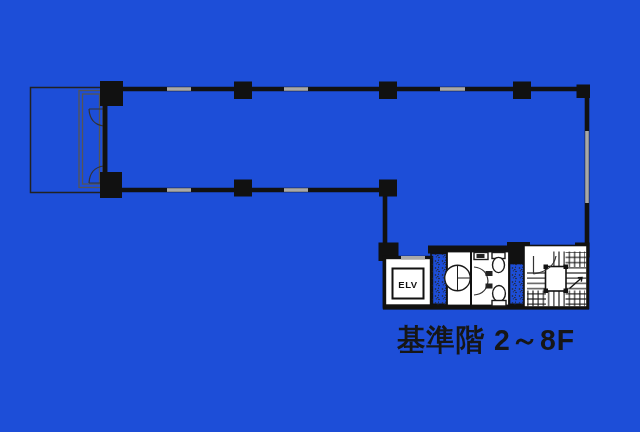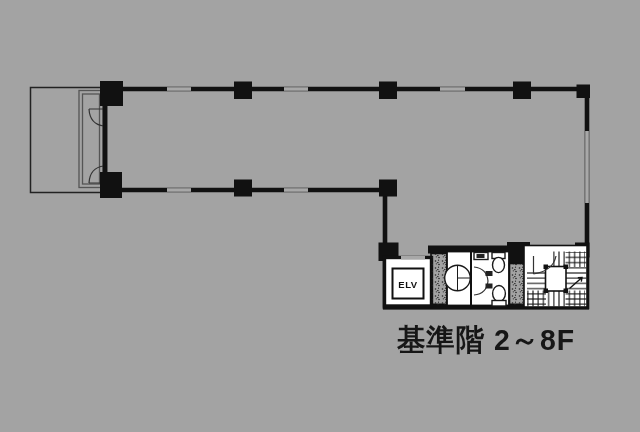--- a/index.html
+++ b/index.html
@@ -1,16 +1,16 @@
 <!DOCTYPE html>
 <html><head>
 <meta charset="utf-8">
 <style>
   html,body{margin:0;padding:0;background:#fff;}
-  .stage{position:relative;width:640px;height:432px;background:#a3a3a3;overflow:hidden;
+  .stage{position:relative;width:640px;height:432px;background:#1d4ed8;overflow:hidden;
          font-family:"Liberation Sans","DejaVu Sans",sans-serif;}
   svg{display:block;}
   .thin{fill:none;stroke:#222;stroke-width:1.5;}
   .bay{fill:none;stroke:#555;stroke-width:1.3;}
   .outline{fill:none;stroke:#111;stroke-width:4.6;}
   .corewall{fill:#111;}
   .roomwall{fill:#fff;stroke:#111;}
   .fix{fill:#fff;stroke:#1a1a1a;stroke-width:1.4;}
   .fixline{fill:none;stroke:#1a1a1a;stroke-width:1;}
   .doorarc{fill:none;stroke:#333;stroke-width:1.2;}

